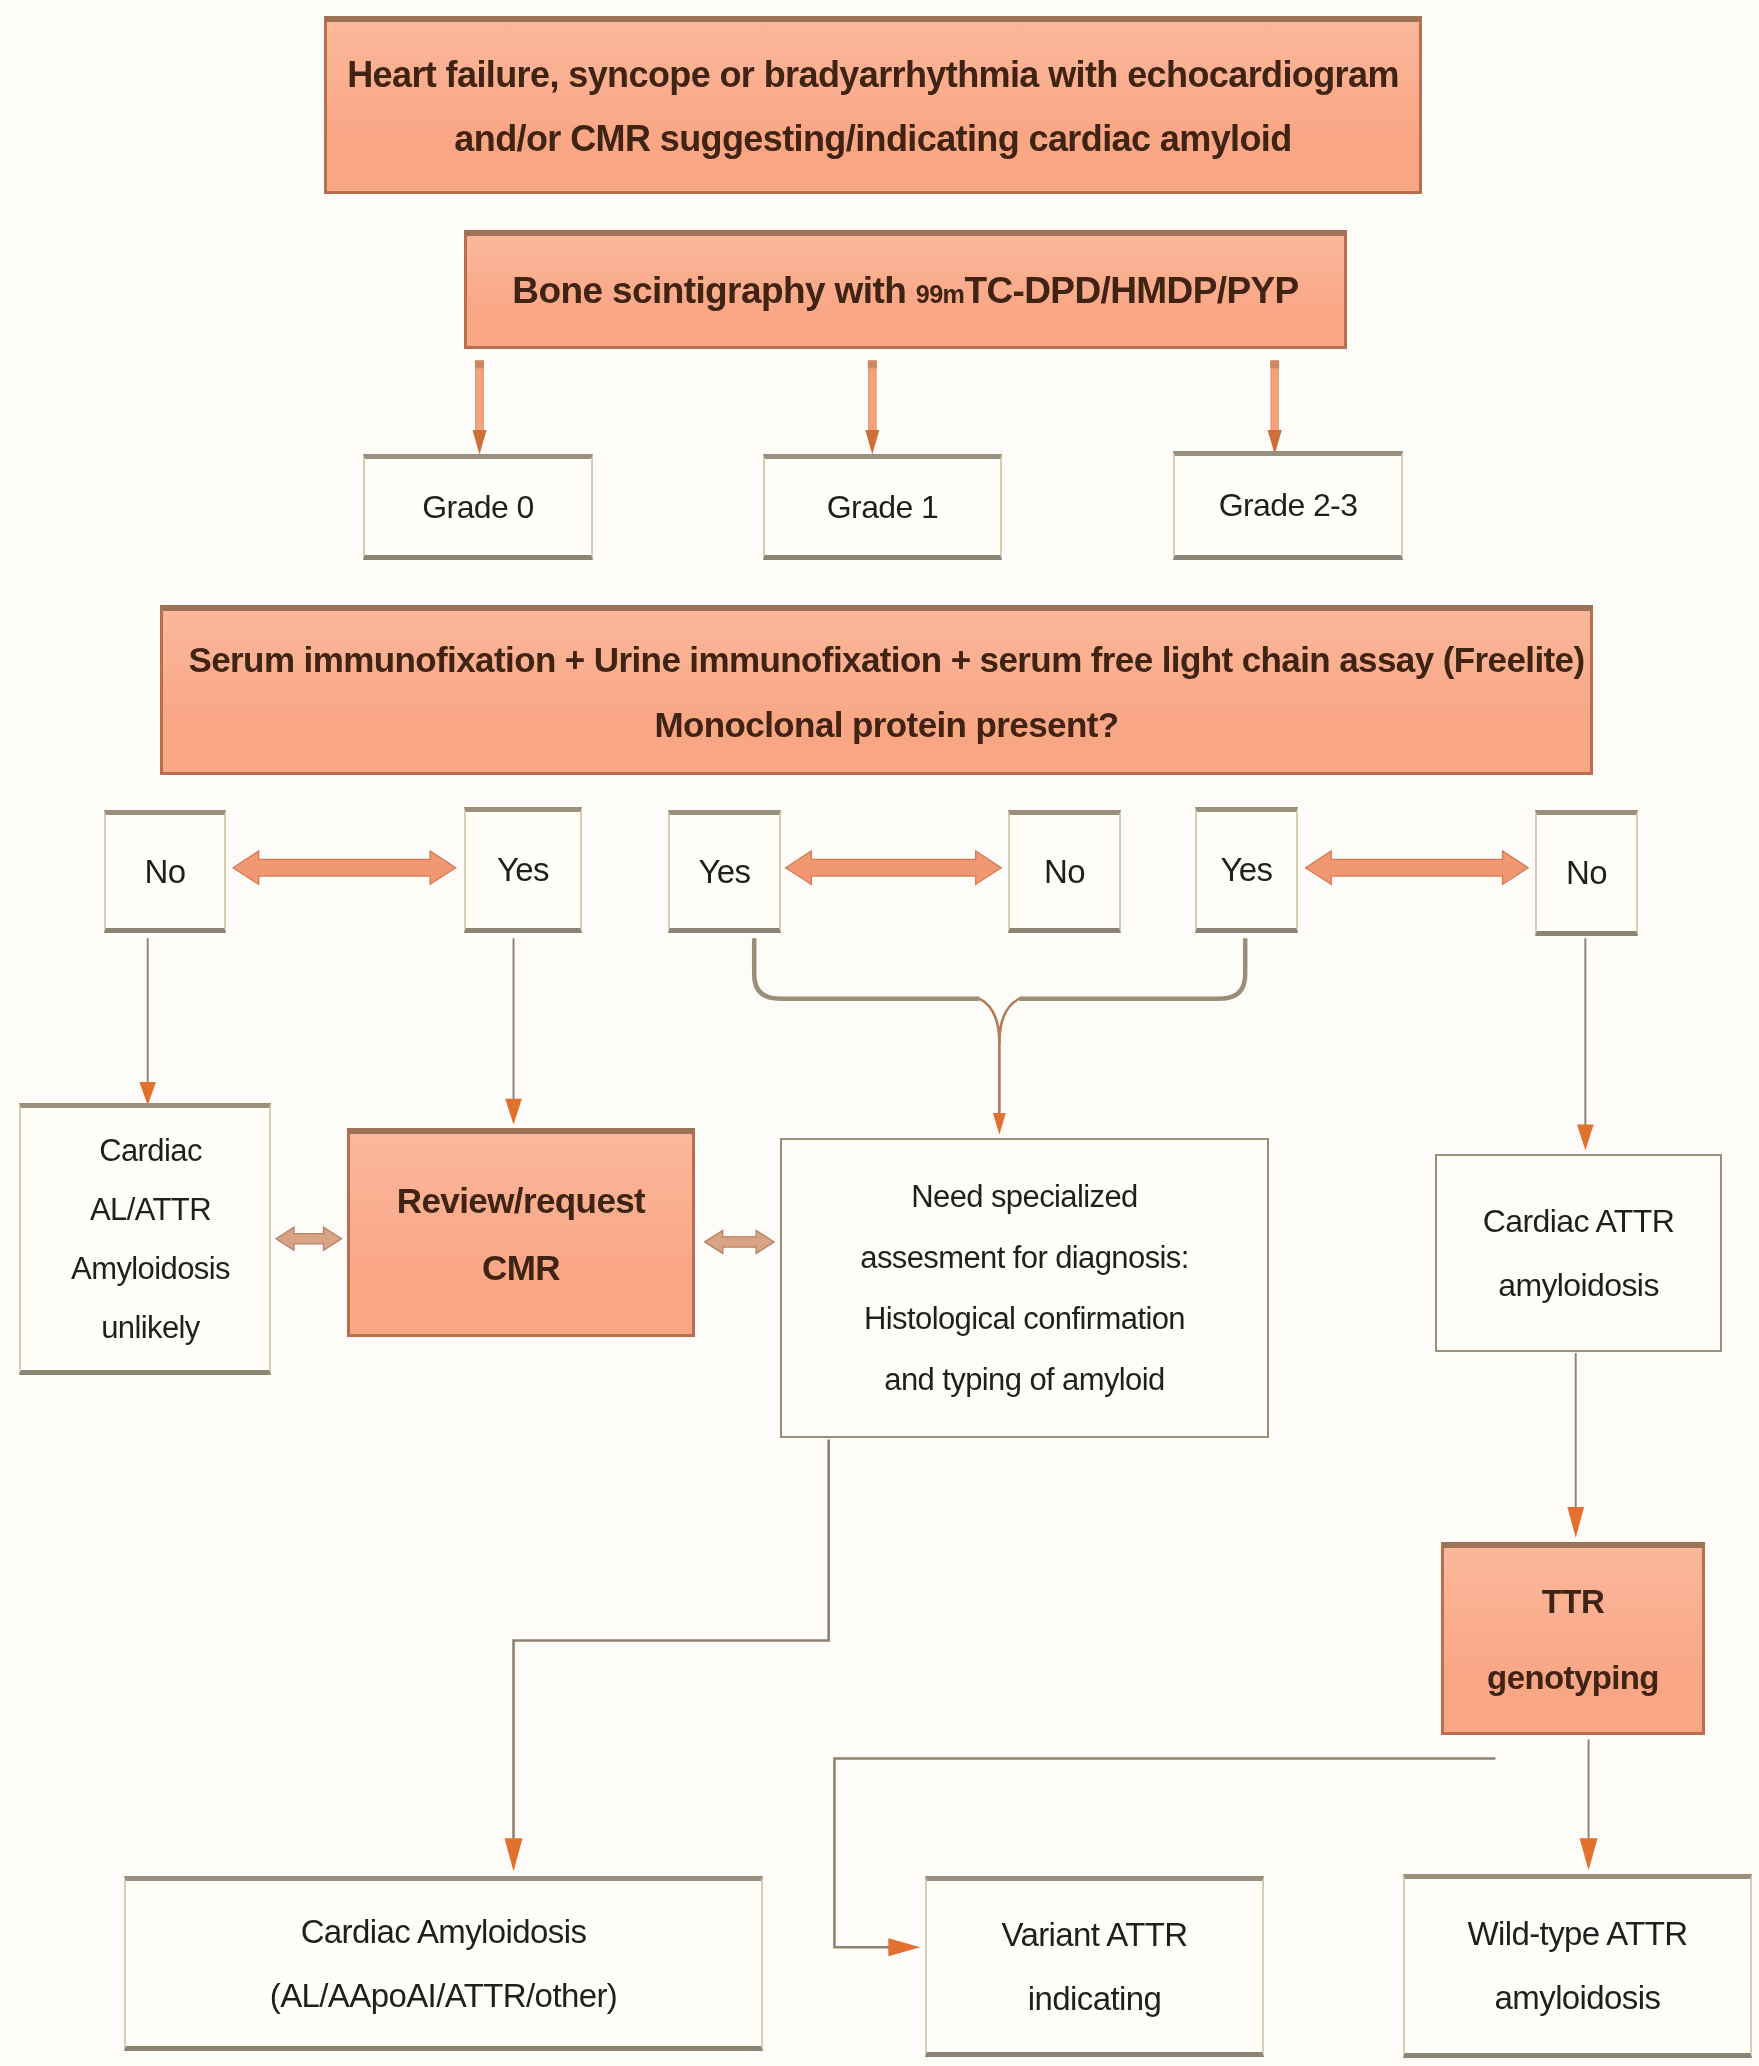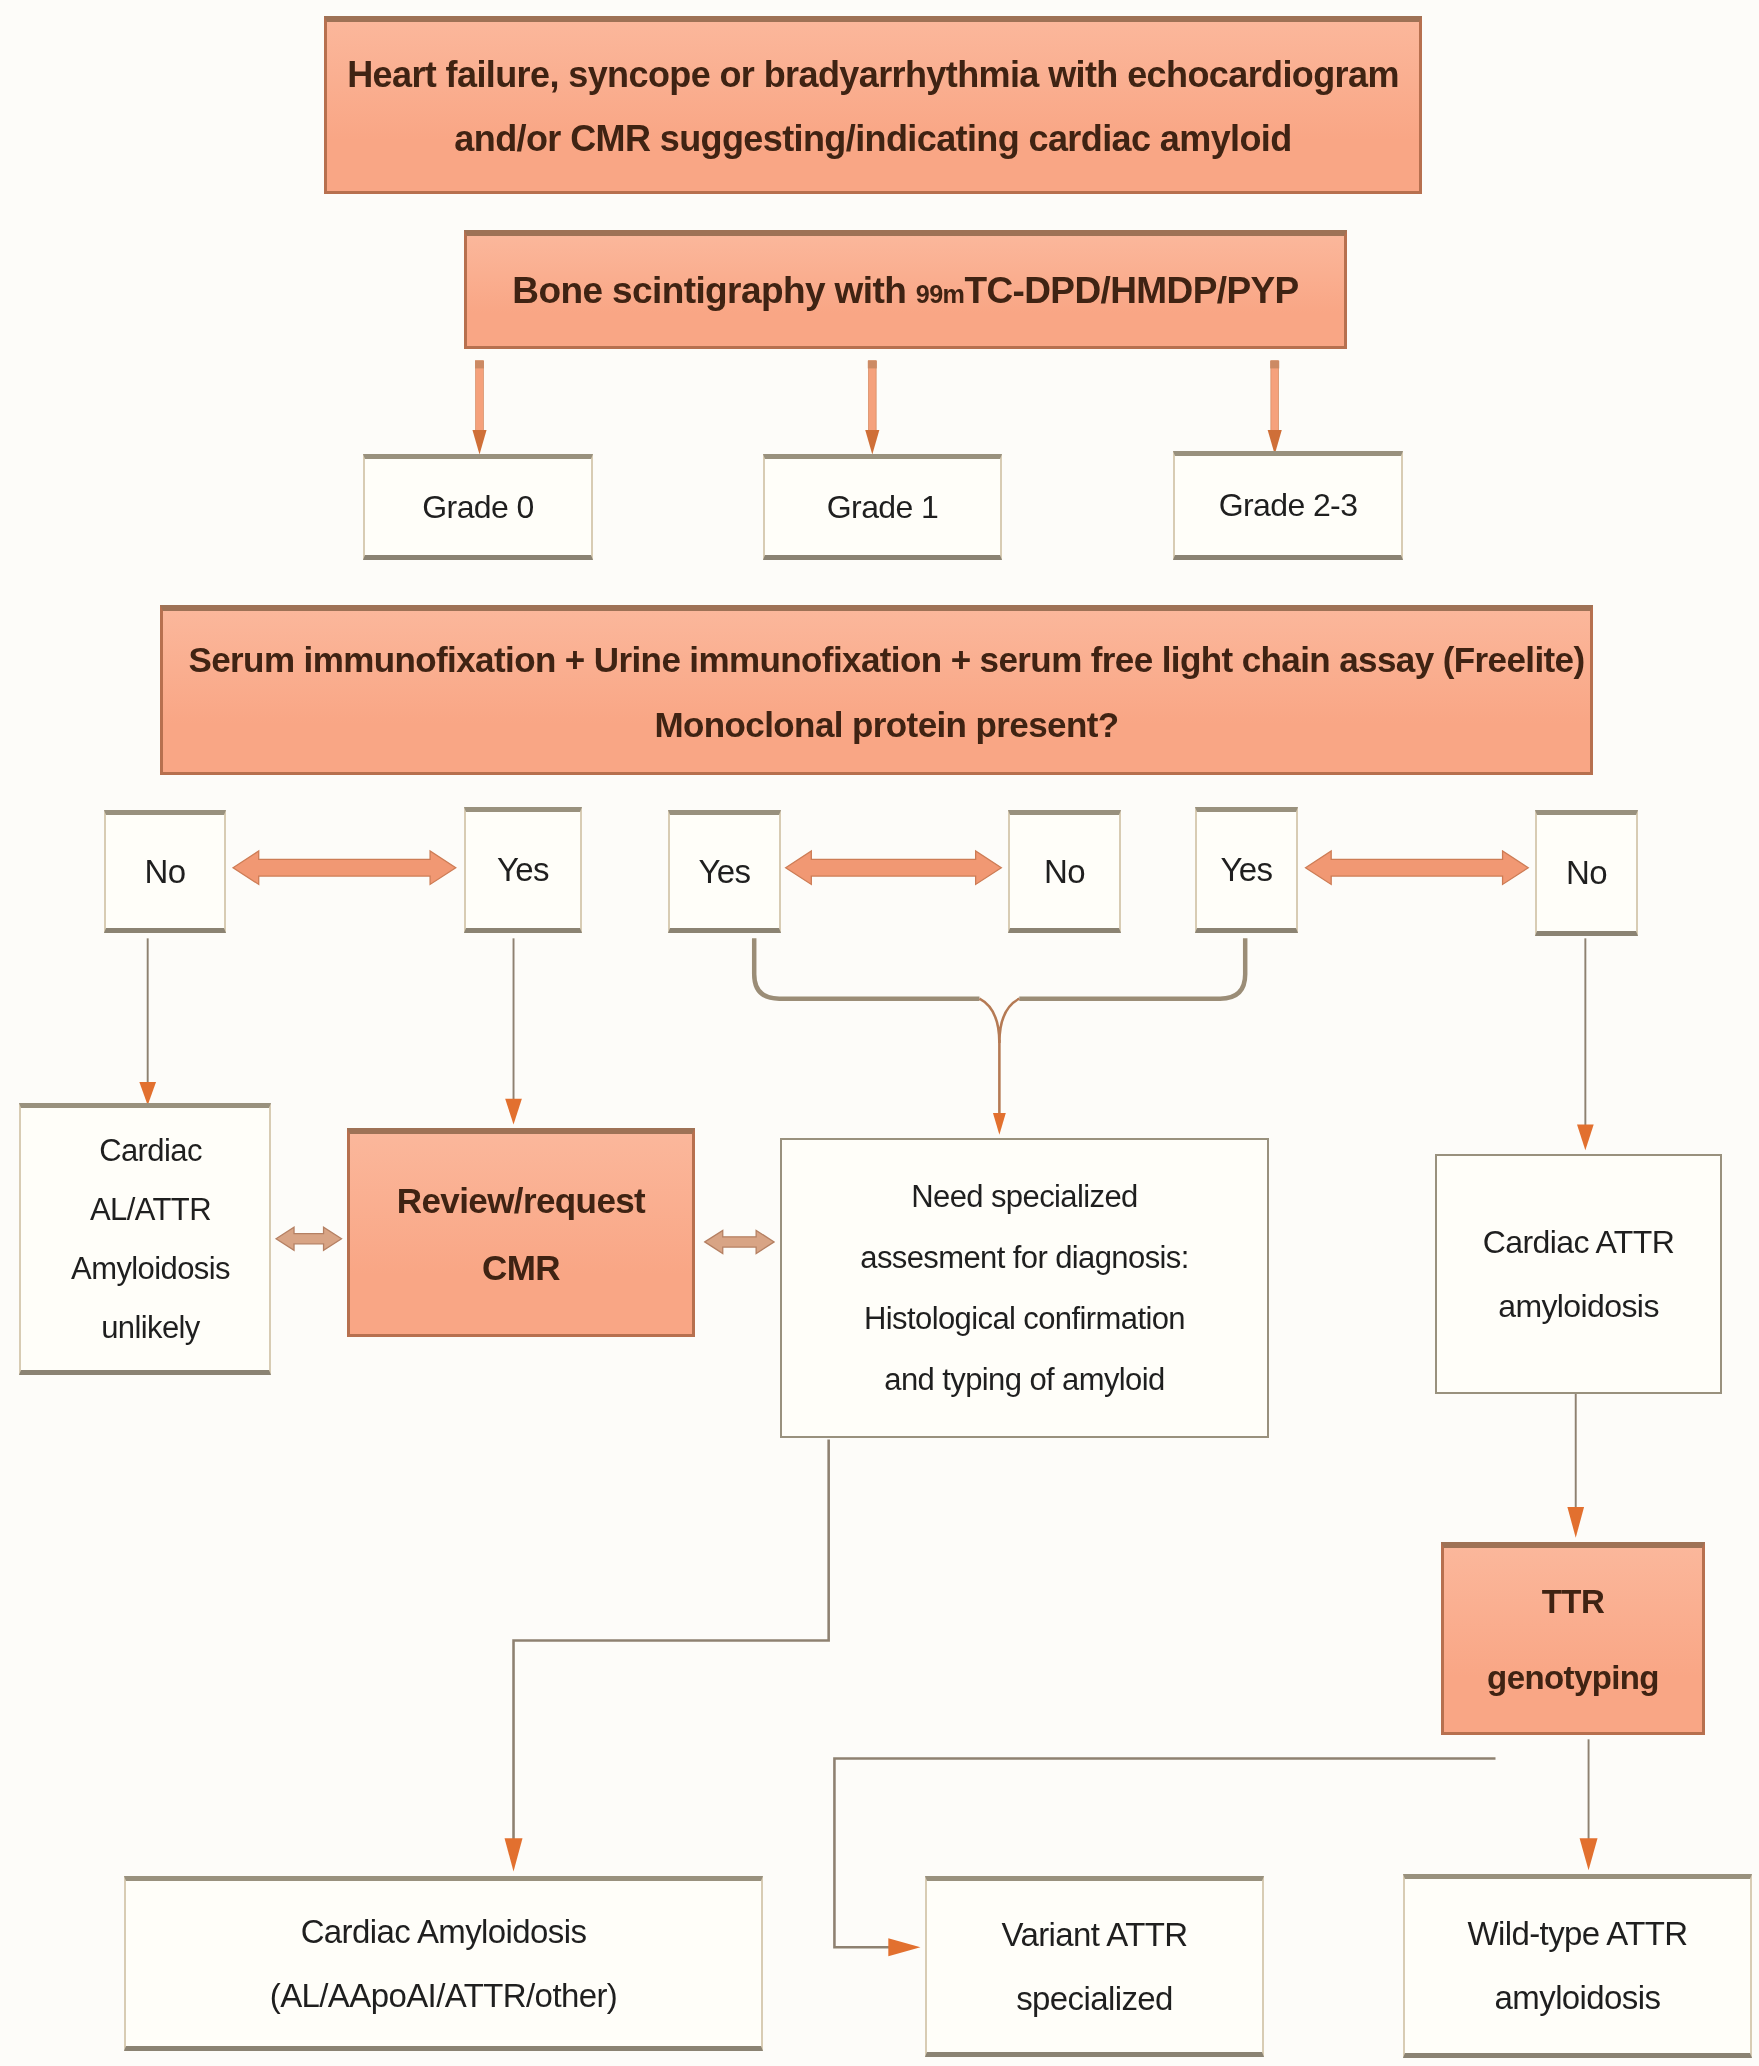--- a/index.html
+++ b/index.html
@@ -168,38 +168,38 @@
 CMR</span>
   </div>
 
   <div class="box wbox thin" style="left:780px;top:1138px;width:489px;height:300px;font-size:31px;line-height:61px;">
     <span>Need specialized
 assesment for diagnosis:
 Histological confirmation
 and typing of amyloid</span>
   </div>
 
-  <div class="box wbox thin" style="left:1435px;top:1154px;width:287px;height:240px;font-size:32px;line-height:64px;">
+  <div class="box wbox thin" style="left:1435px;top:1154px;width:287px;height:198px;font-size:32px;line-height:64px;">
     <span>Cardiac ATTR
 amyloidosis</span>
   </div>
 
   <div class="box sbox" style="left:1441px;top:1542px;width:264px;height:193px;font-size:33px;line-height:76px;">
     <span>TTR
 genotyping</span>
   </div>
 
   <div class="box wbox" style="left:124px;top:1876px;width:639px;height:175px;font-size:33px;line-height:64px;">
     <span>Cardiac Amyloidosis
 (AL/AApoAI/ATTR/other)</span>
   </div>
 
   <div class="box wbox" style="left:925px;top:1876px;width:339px;height:181px;font-size:33px;line-height:64px;">
     <span>Variant ATTR
-specialized</span>
+indicating</span>
   </div>
 
   <div class="box wbox" style="left:1403px;top:1874px;width:349px;height:184px;font-size:33px;line-height:64px;">
     <span>Wild-type ATTR
 amyloidosis</span>
   </div>
 
 </div>
 
 

